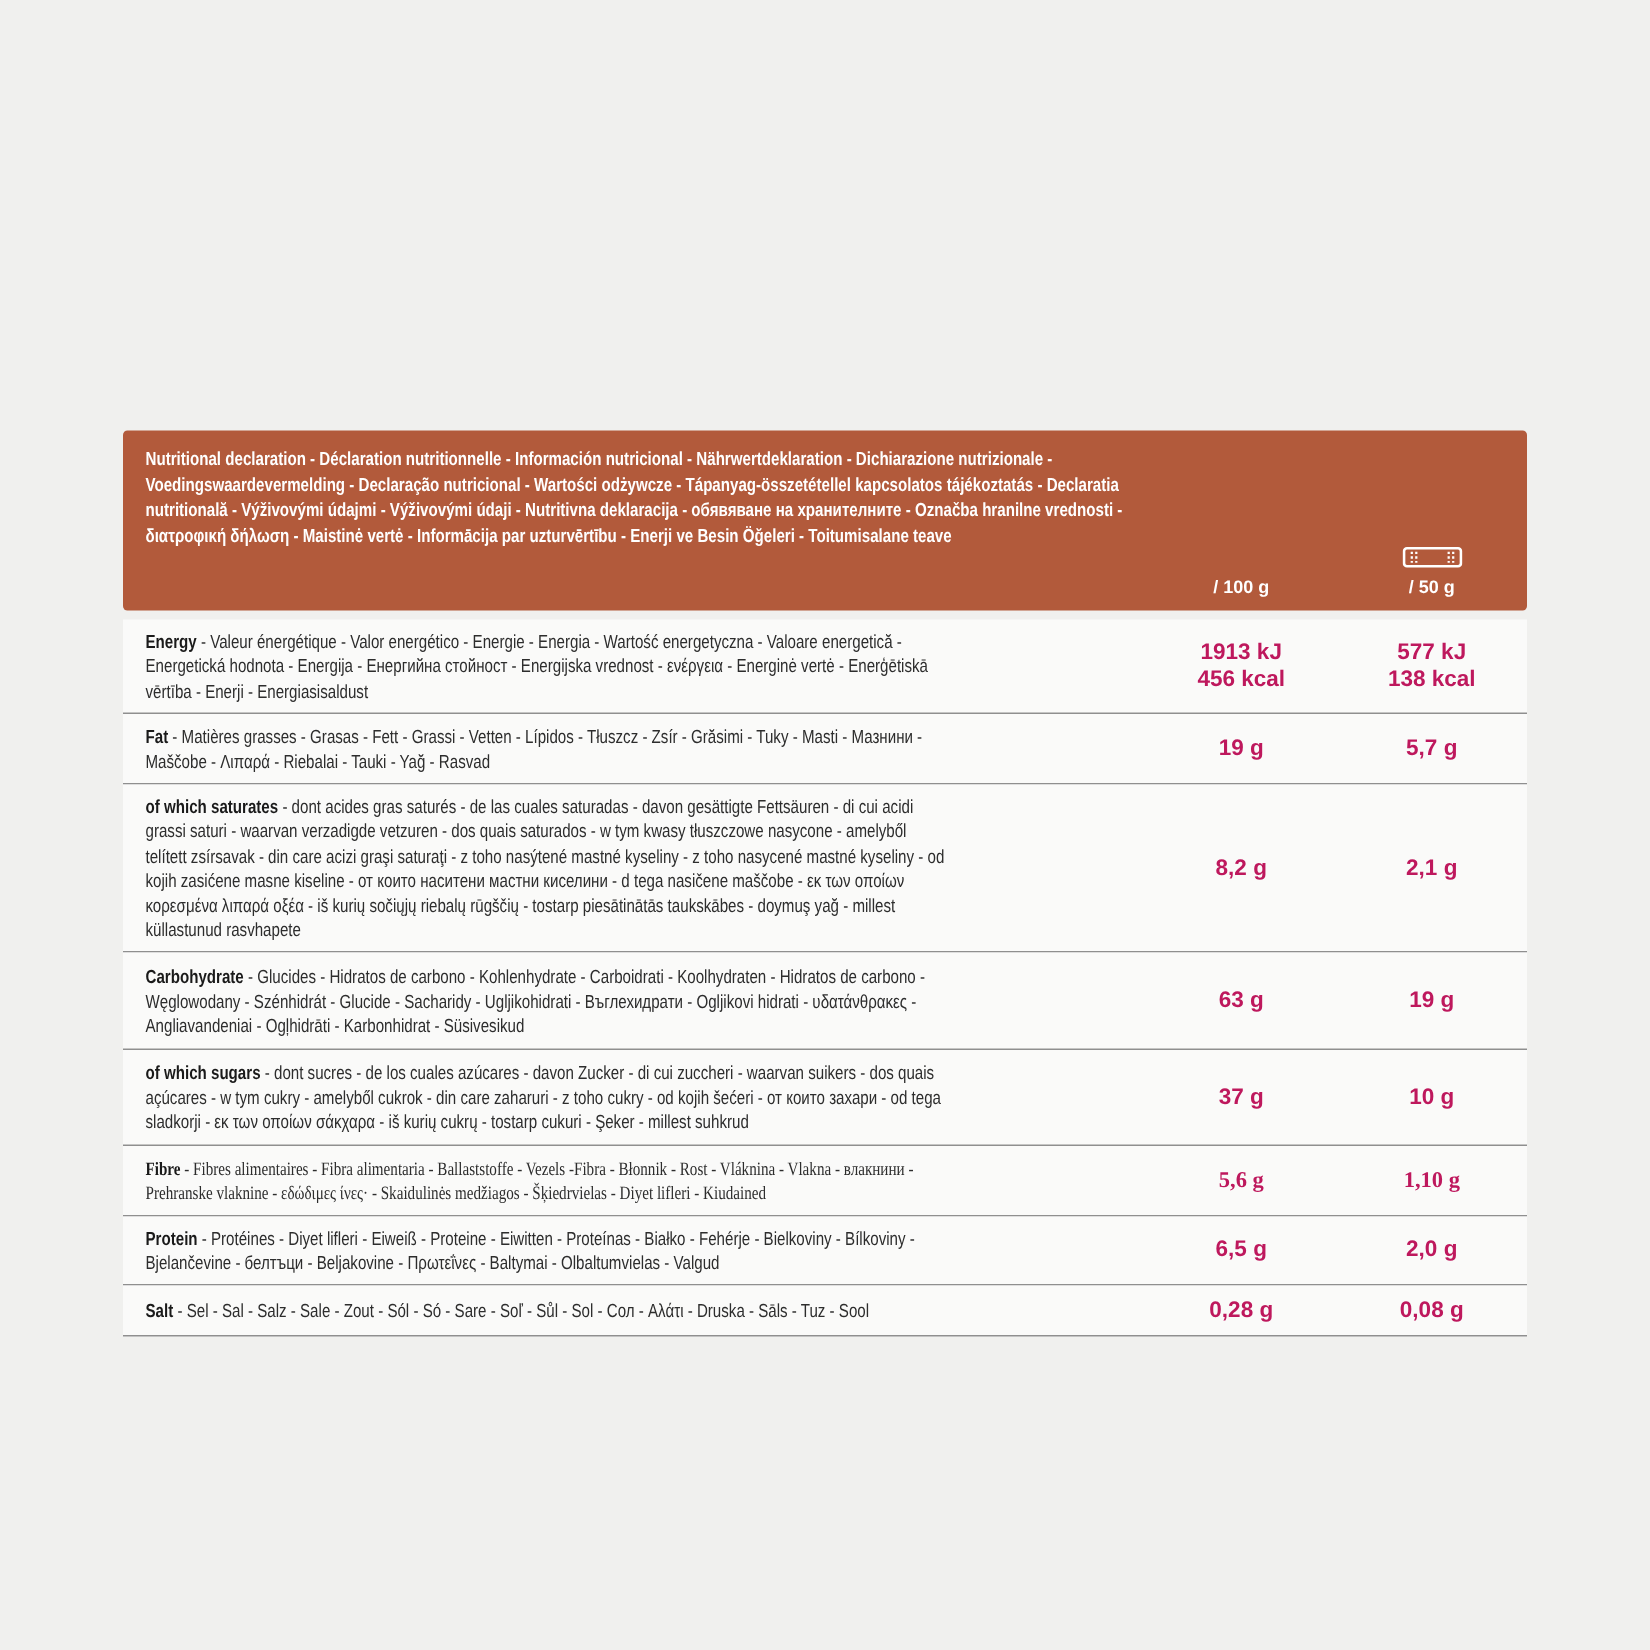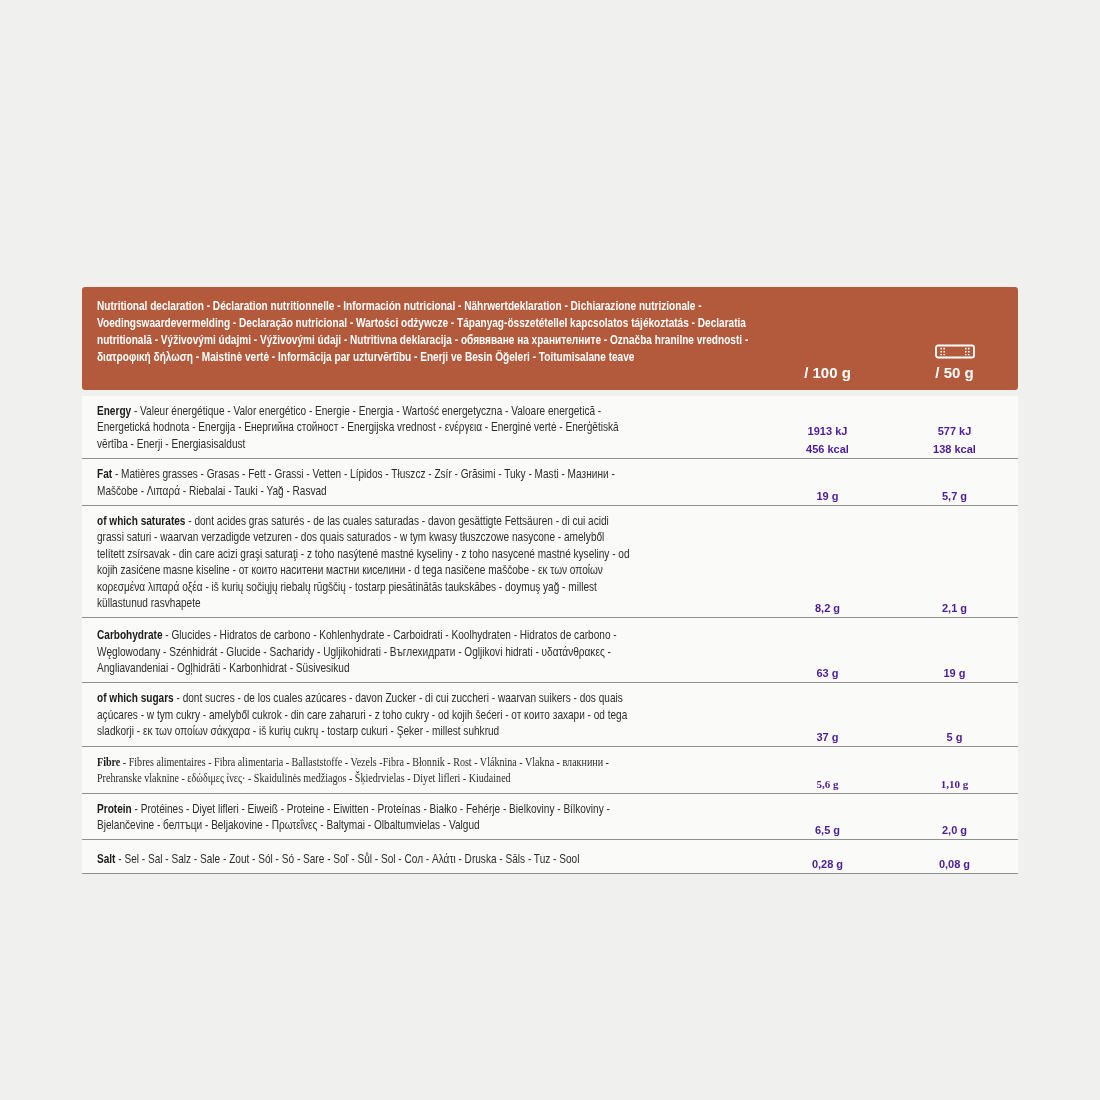--- a/index.html
+++ b/index.html
@@ -7,53 +7,53 @@
   .page {
     position:relative; width:1100px; height:1100px;
     background:#f0f0ee; overflow:hidden;
     font-family:"Liberation Sans","DejaVu Sans",sans-serif;
   }
   .label-table {
     position:absolute; left:82px; top:287px; width:936px;
   }
   
   .header {
-    height:103px; border-radius:3px;
+    height:120px; border-radius:3px;
     display:flex; margin-bottom:6px;
     color:#ffffff;
   }
   .header-title-cell { flex:1; padding:11px 0 0 15px; overflow:hidden; }
   .header-title {
     width:125%; transform:scaleX(0.8); transform-origin:0 0;
     font-size:12.6px; font-weight:bold; line-height:17px;
     letter-spacing:0;
   }
   .hcol {
     width:127px; display:flex; flex-direction:column;
     justify-content:flex-end; align-items:center;
     padding-bottom:9px;
   }
-  .hcol-label { font-size:15px; font-weight:bold; white-space:nowrap; }
+  .hcol-label { font-size:12px; font-weight:bold; white-space:nowrap; }
   .bar-icon { margin-bottom:5px; display:block; }
   
   .rows { width:100%; }
   .row {
     display:flex; background:#fafaf9;
     border-bottom:1px solid #8f8f8f;
-    align-items:flex-end;
+    align-items:center;
   }
   .lbl-cell { flex:1; padding:7px 0 6px 15px; overflow:hidden; display:flex; align-items:center; }
   .lbl {
     width:125%; transform:scaleX(0.8); transform-origin:0 50%;
     font-size:12.6px; line-height:16.4px; color:#2d2d2d;
   }
   .lbl .b { font-weight:bold; color:#1a1a1a; }
   .valcol {
     width:127px; display:flex; align-items:center; justify-content:center;
-    font-size:11px; font-weight:bold; color:#4c1d95;
+    font-size:15px; font-weight:bold; color:#be185d;
     text-align:center; white-space:pre-line; line-height:18px;
   }
   .r0 { min-height:48px; } .r1 { min-height:44px; } .r2 { min-height:94px; }
   .r3 { min-height:65px; } .r4 { min-height:59px; } .r5 { min-height:46px;font-family:Liberation Serif, serif; }
   .r6 { min-height:46px; } .r7 { min-height:34px; }
 </style>
 </head>
 <body>
 
 <div class="page">
@@ -112,21 +112,21 @@
           </div>
         <div class="valcol">63 g</div>
         <div class="valcol">19 g</div>
       </div>
 
       <div class="row r4">
         <div class="lbl-cell">
             <p class="lbl"><span class="b">of which sugars</span><span> - dont sucres - de los cuales azúcares - davon Zucker - di cui zuccheri - waarvan suikers - dos quais açúcares - w tym cukry - amelyből cukrok - din care zaharuri - z toho cukry - od kojih šećeri - от които захари - od tega sladkorji - εκ των οποίων σάκχαρα - iš kurių cukrų - tostarp cukuri - Şeker - millest suhkrud</span></p>
           </div>
         <div class="valcol">37 g</div>
-        <div class="valcol">5 g</div>
+        <div class="valcol">10 g</div>
       </div>
 
       <div class="row r5">
         <div class="lbl-cell">
             <p class="lbl"><span class="b">Fibre</span><span> - Fibres alimentaires - Fibra alimentaria - Ballaststoffe - Vezels -Fibra - Błonnik - Rost - Vláknina - Vlakna - влакнини - Prehranske vlaknine - εδώδιμες ίνες· - Skaidulinės medžiagos - Šķiedrvielas - Diyet lifleri - Kiudained</span></p>
           </div>
         <div class="valcol">5,6 g</div>
         <div class="valcol">1,10 g</div>
       </div>
 

